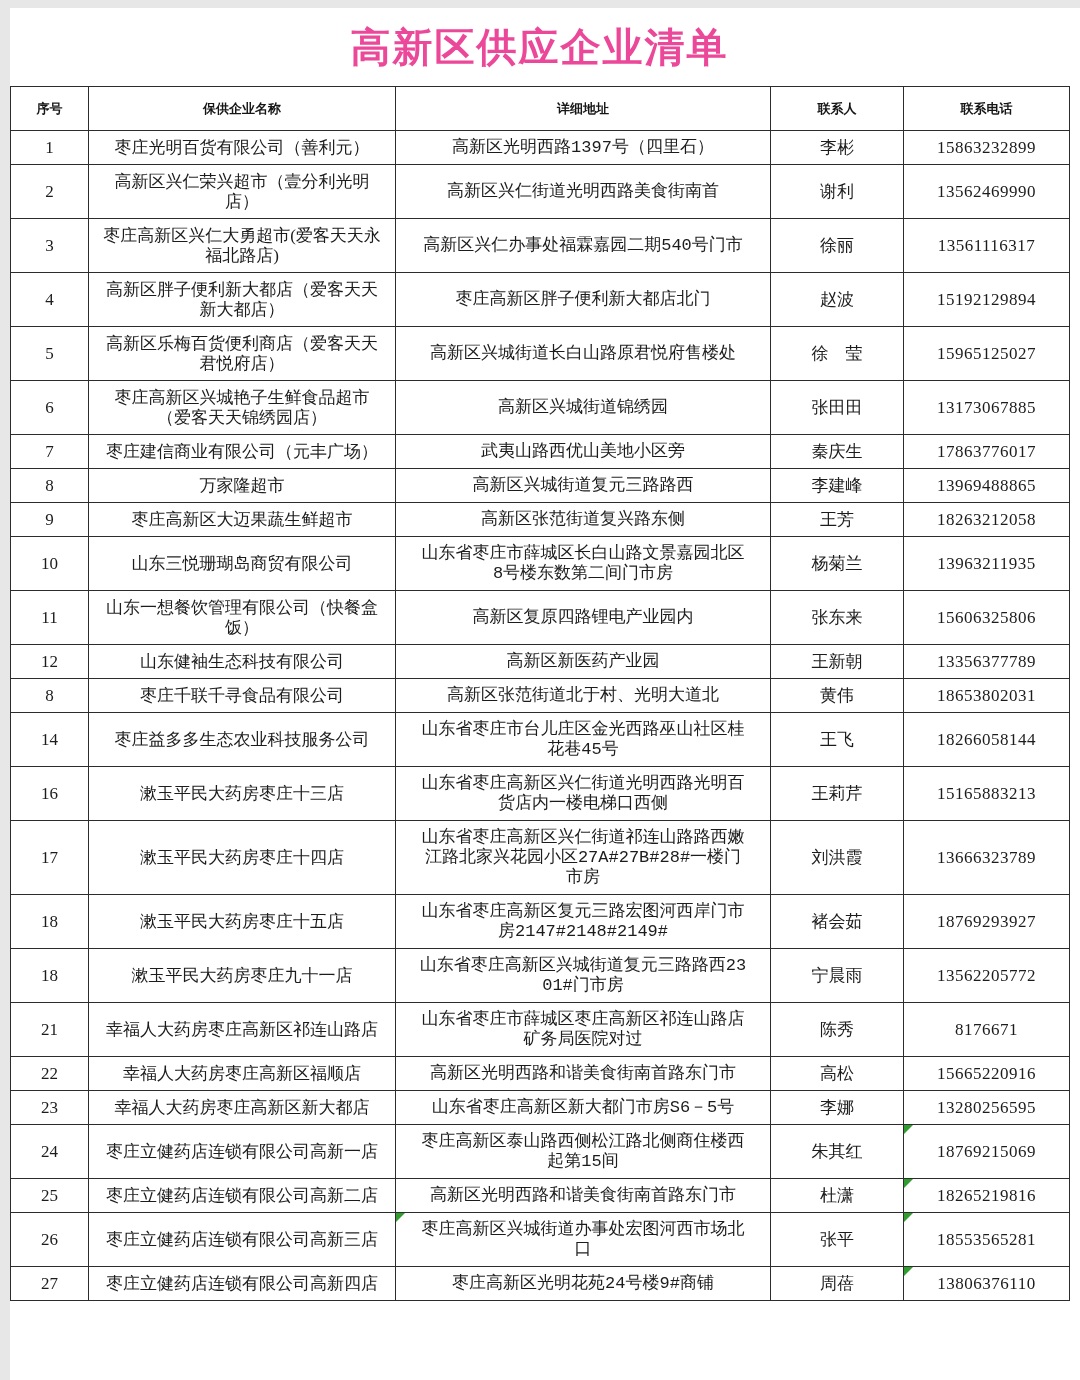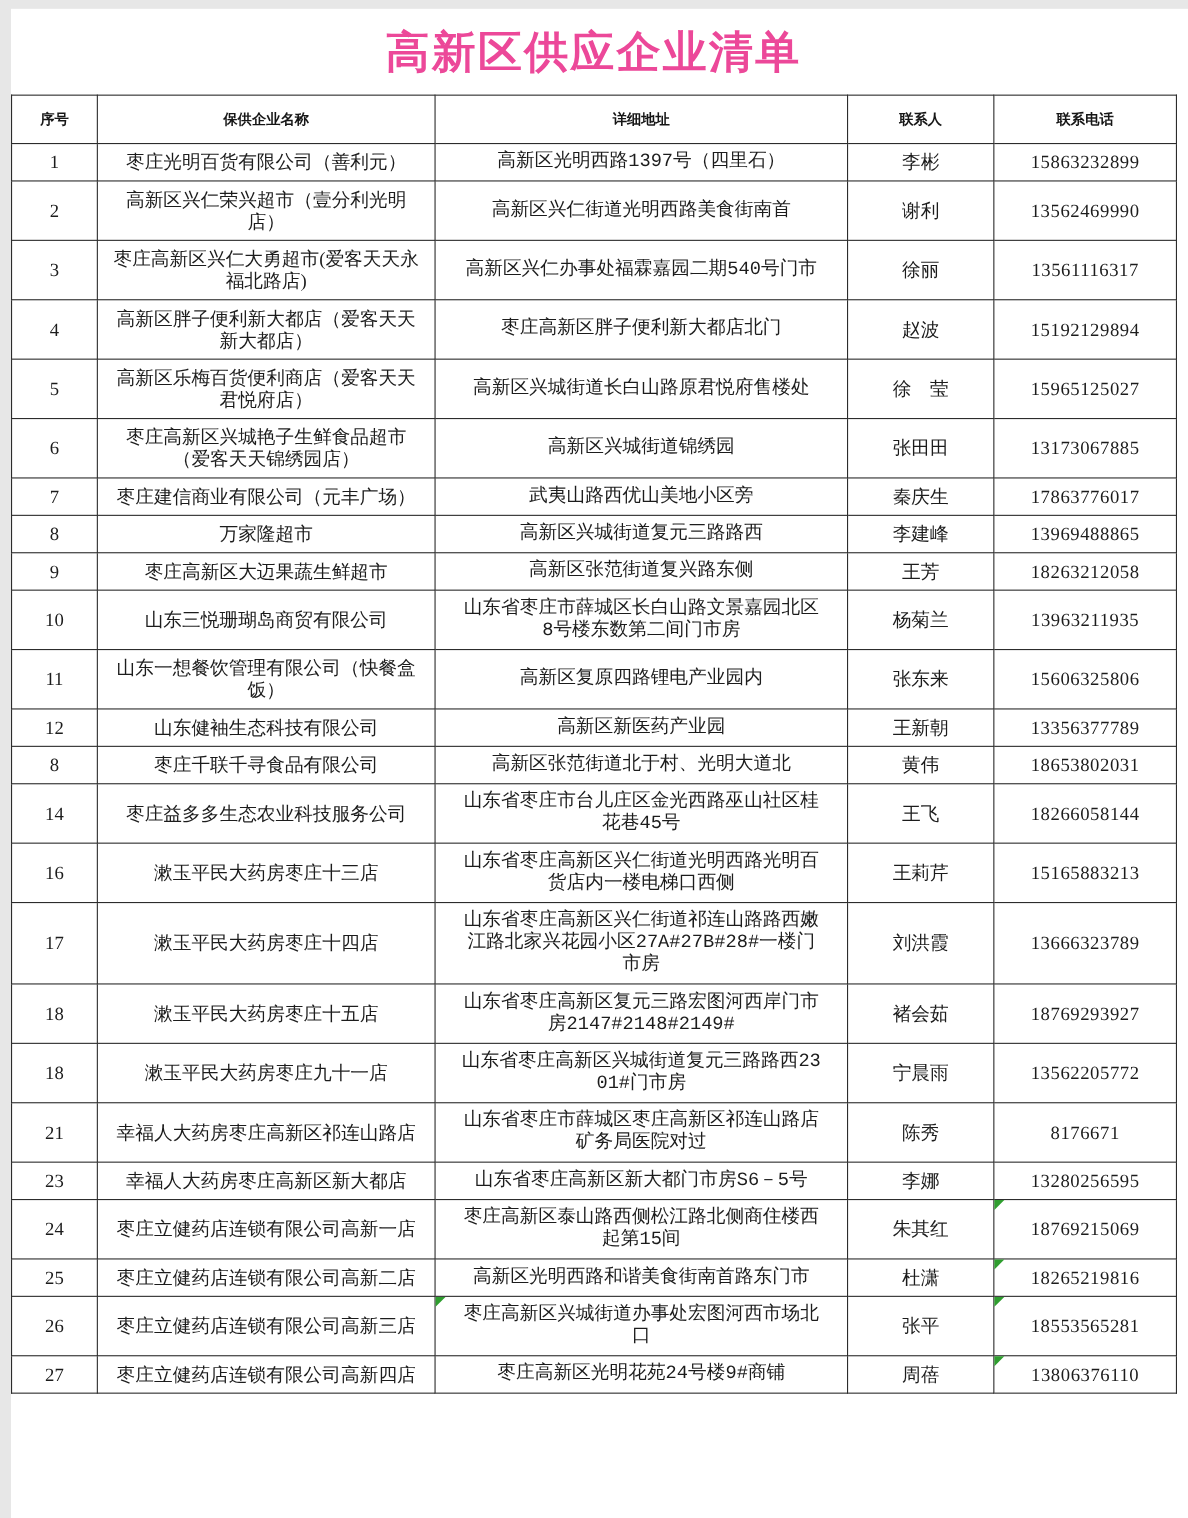--- a/index.html
+++ b/index.html
@@ -226,20 +226,27 @@
           <td class="c-phone"><span class="cell-text">13562205772</span></td>
         </tr>
         <tr>
           <td class="c-no"><span class="cell-text">21</span></td>
           <td class="c-name"><span class="cell-text">幸福人大药房枣庄高新区祁连山路店</span></td>
           <td class="c-address"><span class="cell-text">山东省枣庄市薛城区枣庄高新区祁连山路店矿务局医院对过</span></td>
           <td class="c-contact"><span class="cell-text">陈秀</span></td>
           <td class="c-phone"><span class="cell-text">8176671</span></td>
         </tr>
         <tr>
+          <td class="c-no"><span class="cell-text">22</span></td>
+          <td class="c-name"><span class="cell-text">幸福人大药房枣庄高新区福顺店</span></td>
+          <td class="c-address"><span class="cell-text">高新区光明西路和谐美食街南首路东门市</span></td>
+          <td class="c-contact"><span class="cell-text">高松</span></td>
+          <td class="c-phone"><span class="cell-text">15665220916</span></td>
+        </tr>
+        <tr>
           <td class="c-no"><span class="cell-text">23</span></td>
           <td class="c-name"><span class="cell-text">幸福人大药房枣庄高新区新大都店</span></td>
           <td class="c-address"><span class="cell-text">山东省枣庄高新区新大都门市房S6－5号</span></td>
           <td class="c-contact"><span class="cell-text">李娜</span></td>
           <td class="c-phone"><span class="cell-text">13280256595</span></td>
         </tr>
         <tr>
           <td class="c-no"><span class="cell-text">24</span></td>
           <td class="c-name"><span class="cell-text">枣庄立健药店连锁有限公司高新一店</span></td>
           <td class="c-address"><span class="cell-text">枣庄高新区泰山路西侧松江路北侧商住楼西起第15间</span></td>

